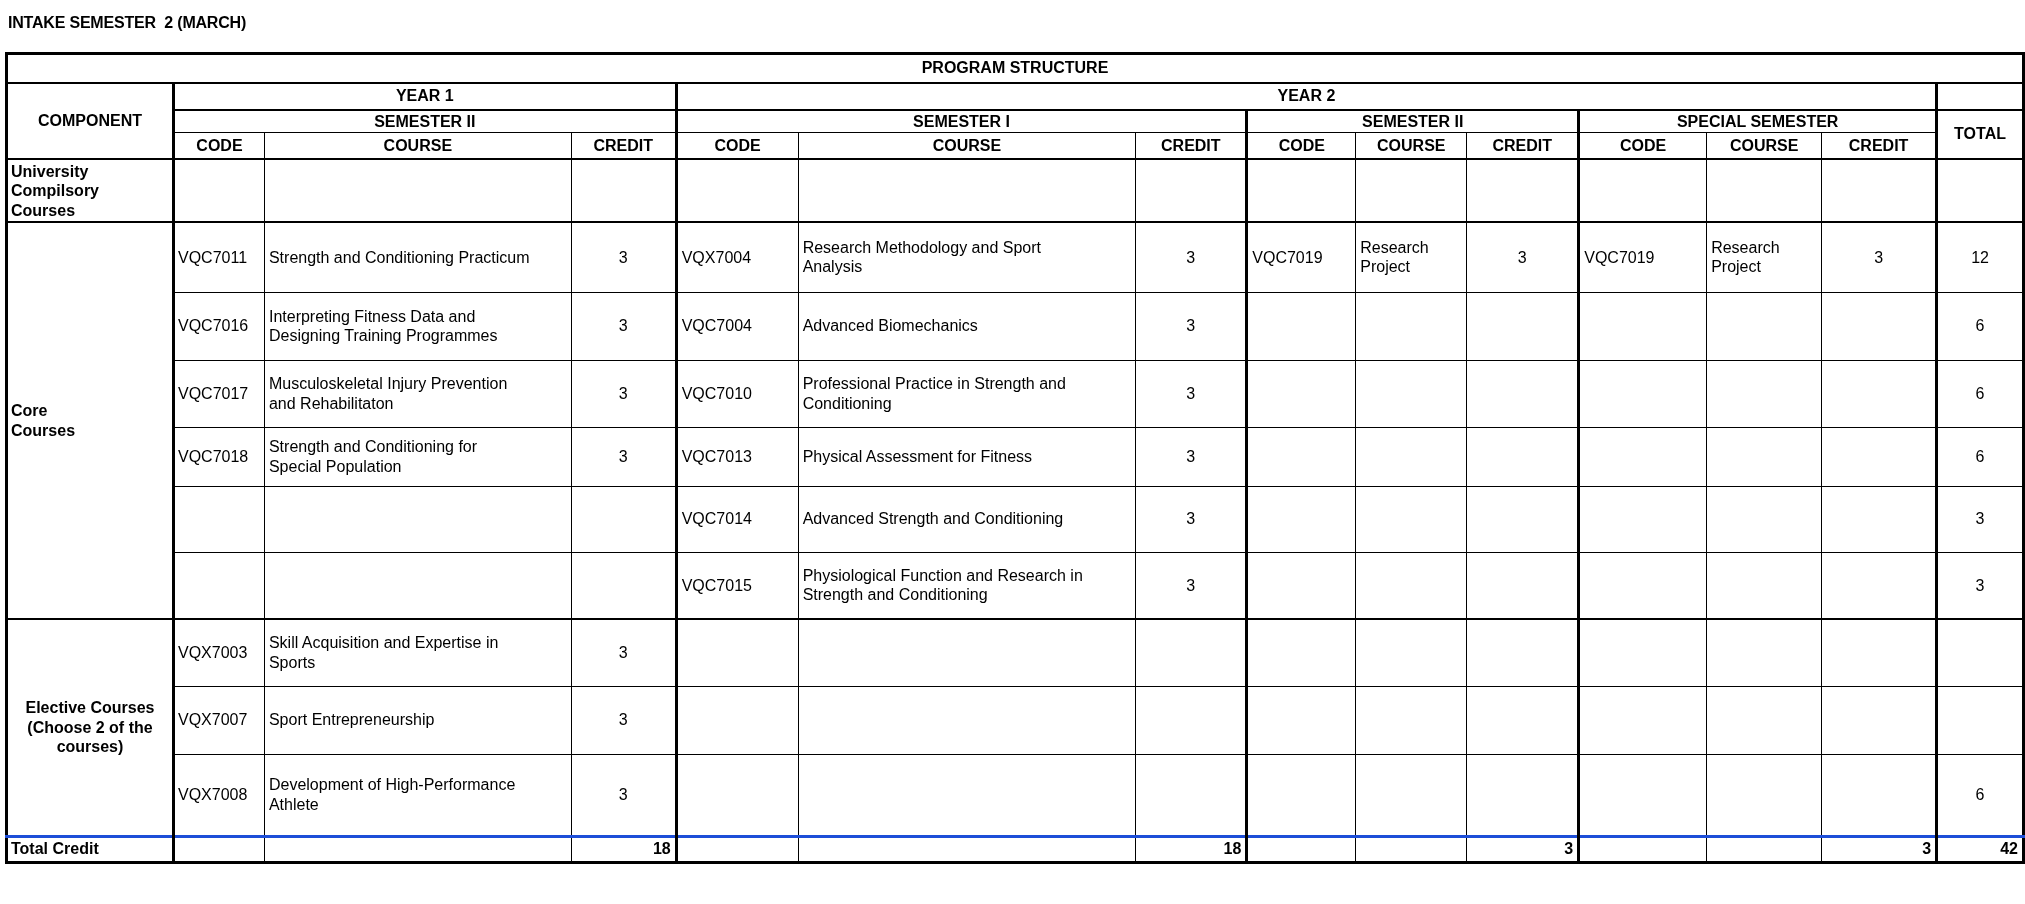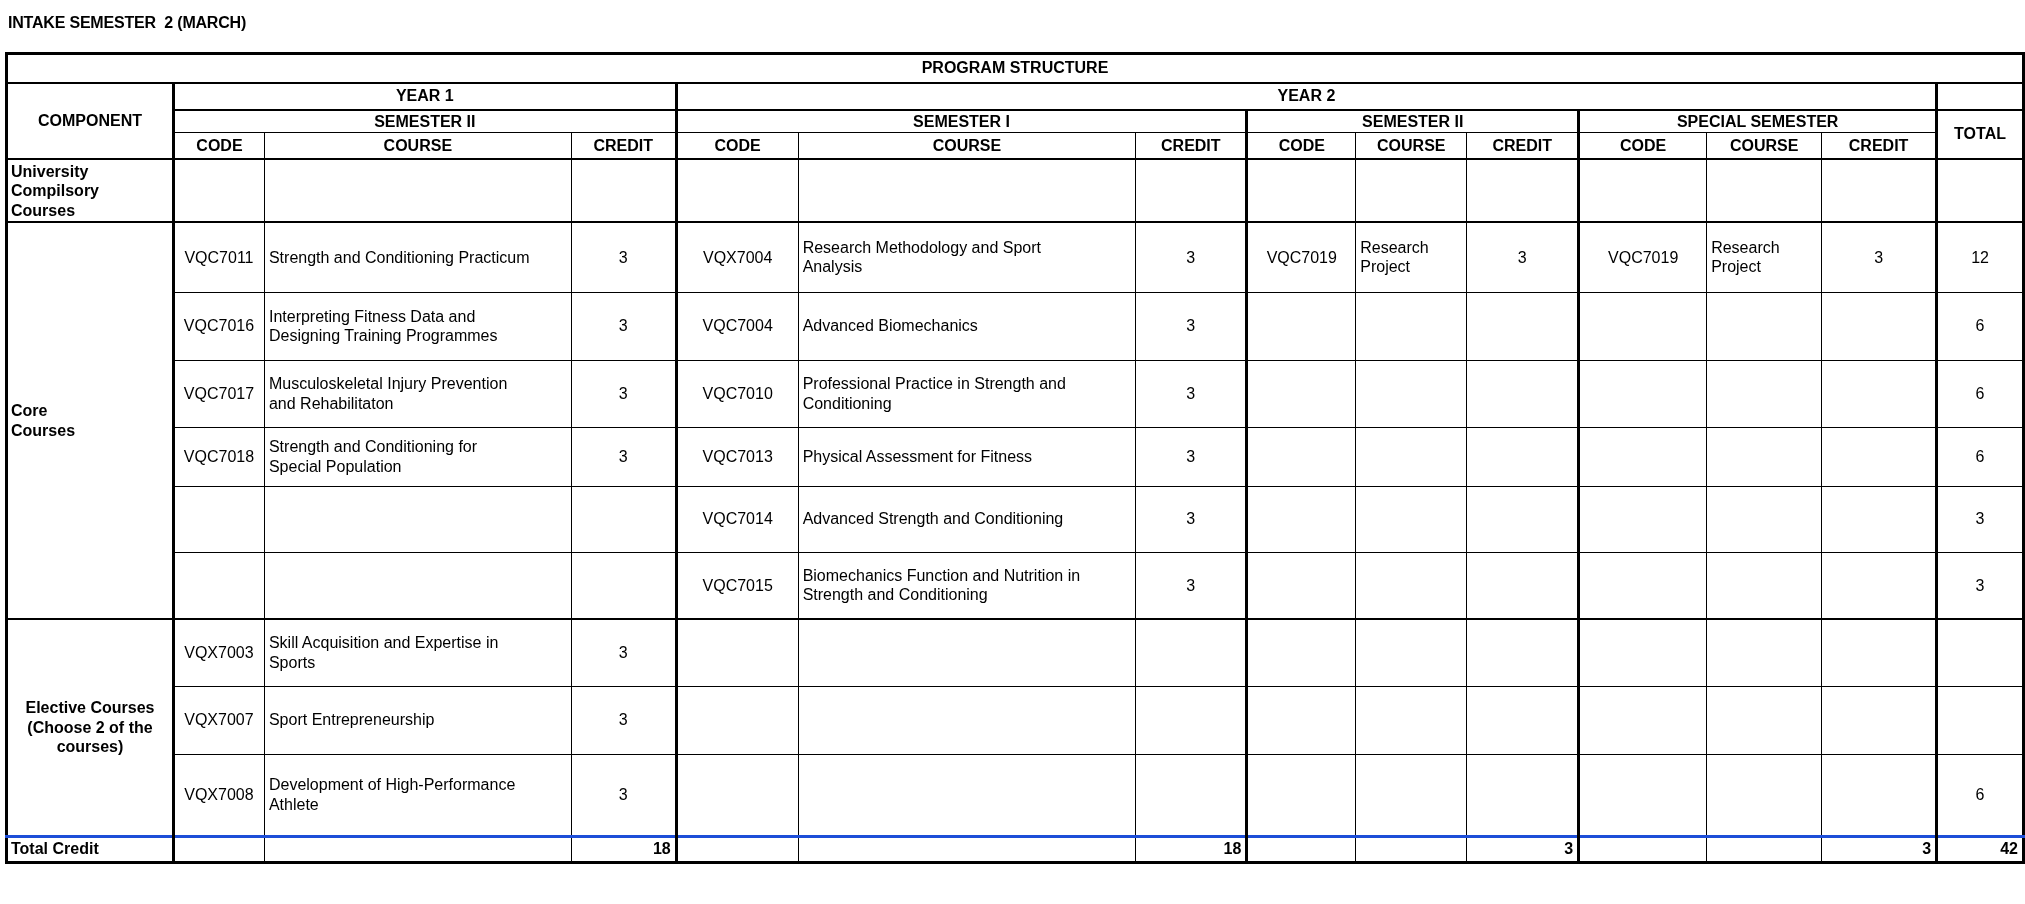--- a/index.html
+++ b/index.html
@@ -10,22 +10,22 @@
   th{font-weight:bold;text-align:center;padding:1px 16px;}
   .gl{border-left:3px solid #000;}
   .title-row th{border-bottom:2px solid #000;}
   .year-row th{border-bottom:2px solid #000;}
   .code-row th{border-bottom:2px solid #000;}
   .sec td{border-top:2px solid #000;}
   .total-row td{border-top:3px solid #1d4ed8;}
   .comp{font-weight:bold;text-align:left;padding-left:3px;white-space:pre-line;}
   .comp-c{text-align:center;padding:12px 2px;}
   .vtop{vertical-align:top;padding-top:2px;}
-  .code-l{text-align:center;padding-left:3px;}
-  .code-c{text-align:center;}
+  .code-l{text-align:left;padding-left:3px;}
+  .code-c{}
   .course{text-align:left;white-space:pre-line;padding:2px 4px;}
   .num{text-align:center;}
   .b{font-weight:bold;text-align:right;}
 </style>
 </head>
 <body>
 
 <div class="heading">INTAKE SEMESTER  2 (MARCH)</div>
 
 <table>
@@ -179,21 +179,21 @@
     <td class="code-c gl"></td>
     <td class="course"></td>
     <td class="num"></td>
     <td class="num gl">3</td>
   </tr>
   <tr style="height:67px">
     <td class="code-l gl"></td>
     <td class="course"></td>
     <td class="num"></td>
     <td class="code-c gl">VQC7015</td>
-    <td class="course">Biomechanics Function and Nutrition in
+    <td class="course">Physiological Function and Research in
 Strength and Conditioning</td>
     <td class="num">3</td>
     <td class="code-c gl"></td>
     <td class="course"></td>
     <td class="num"></td>
     <td class="code-c gl"></td>
     <td class="course"></td>
     <td class="num"></td>
     <td class="num gl">3</td>
   </tr>

